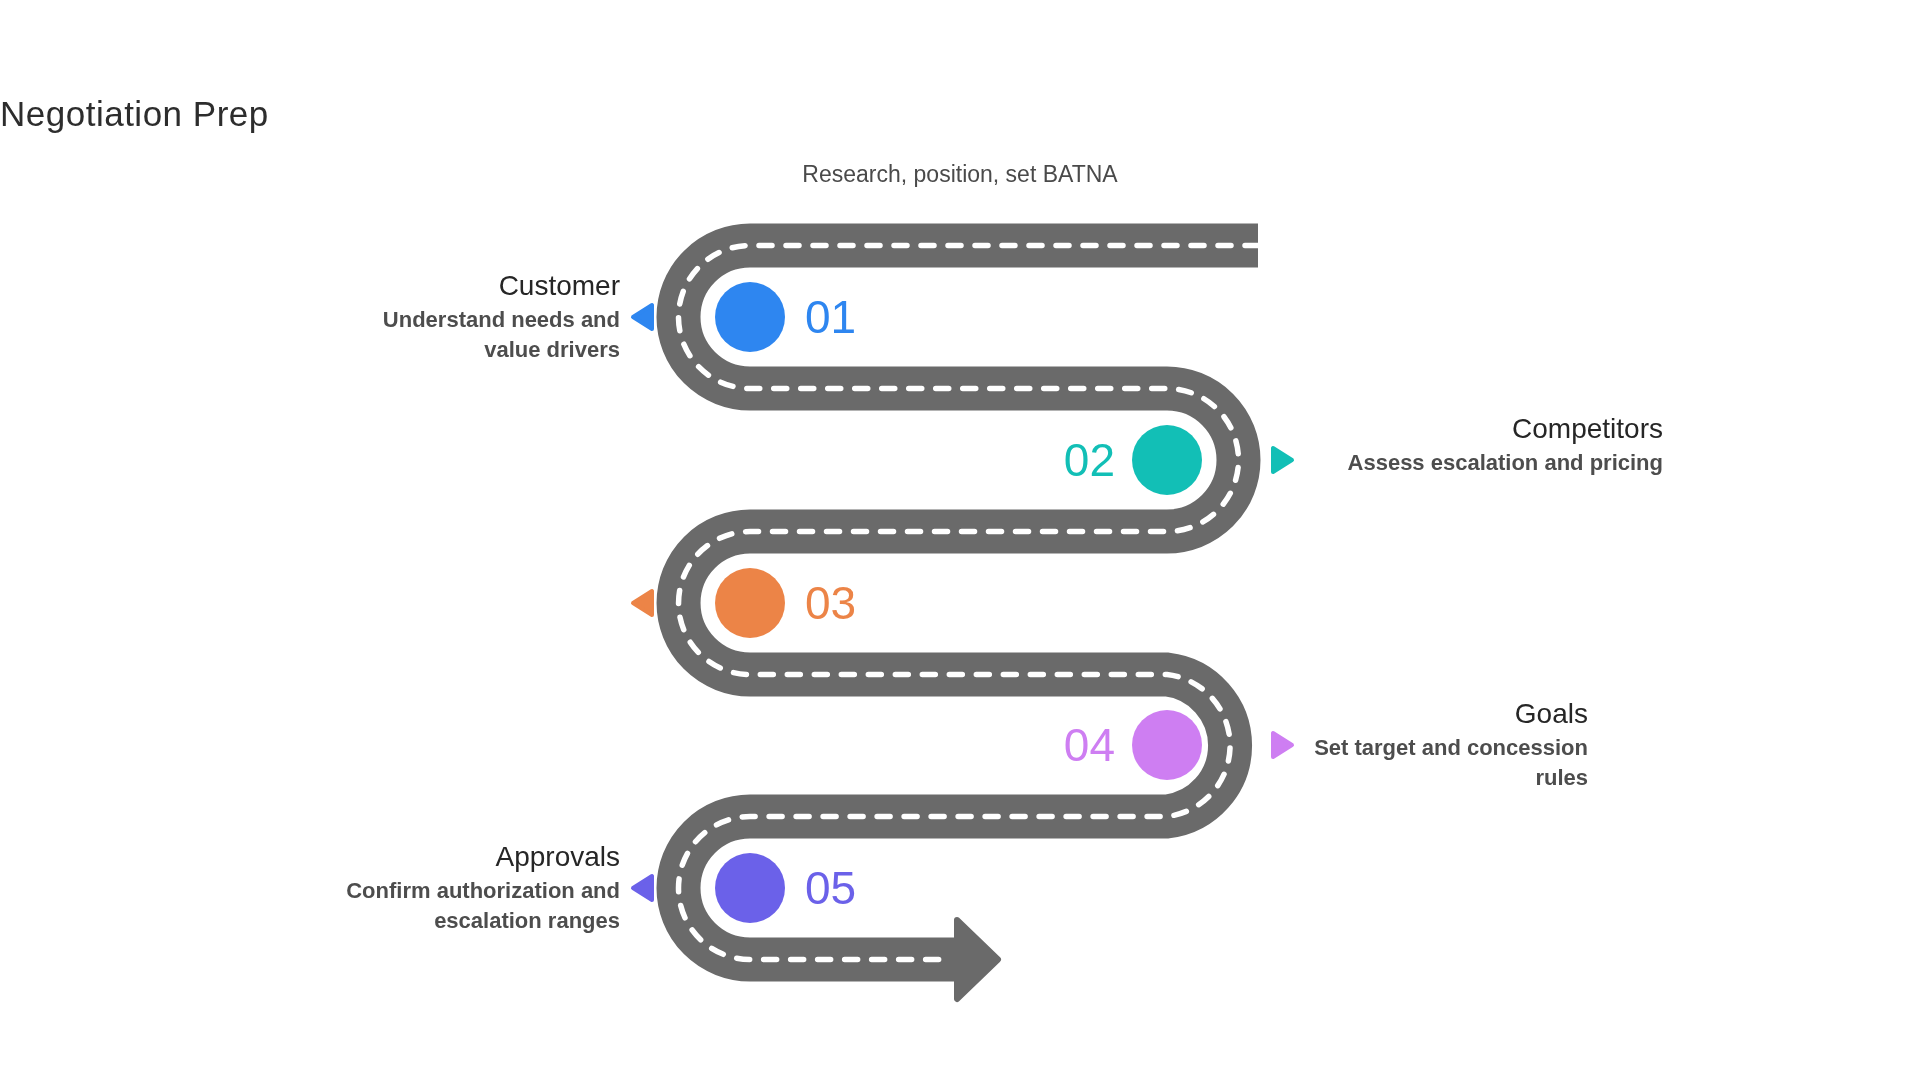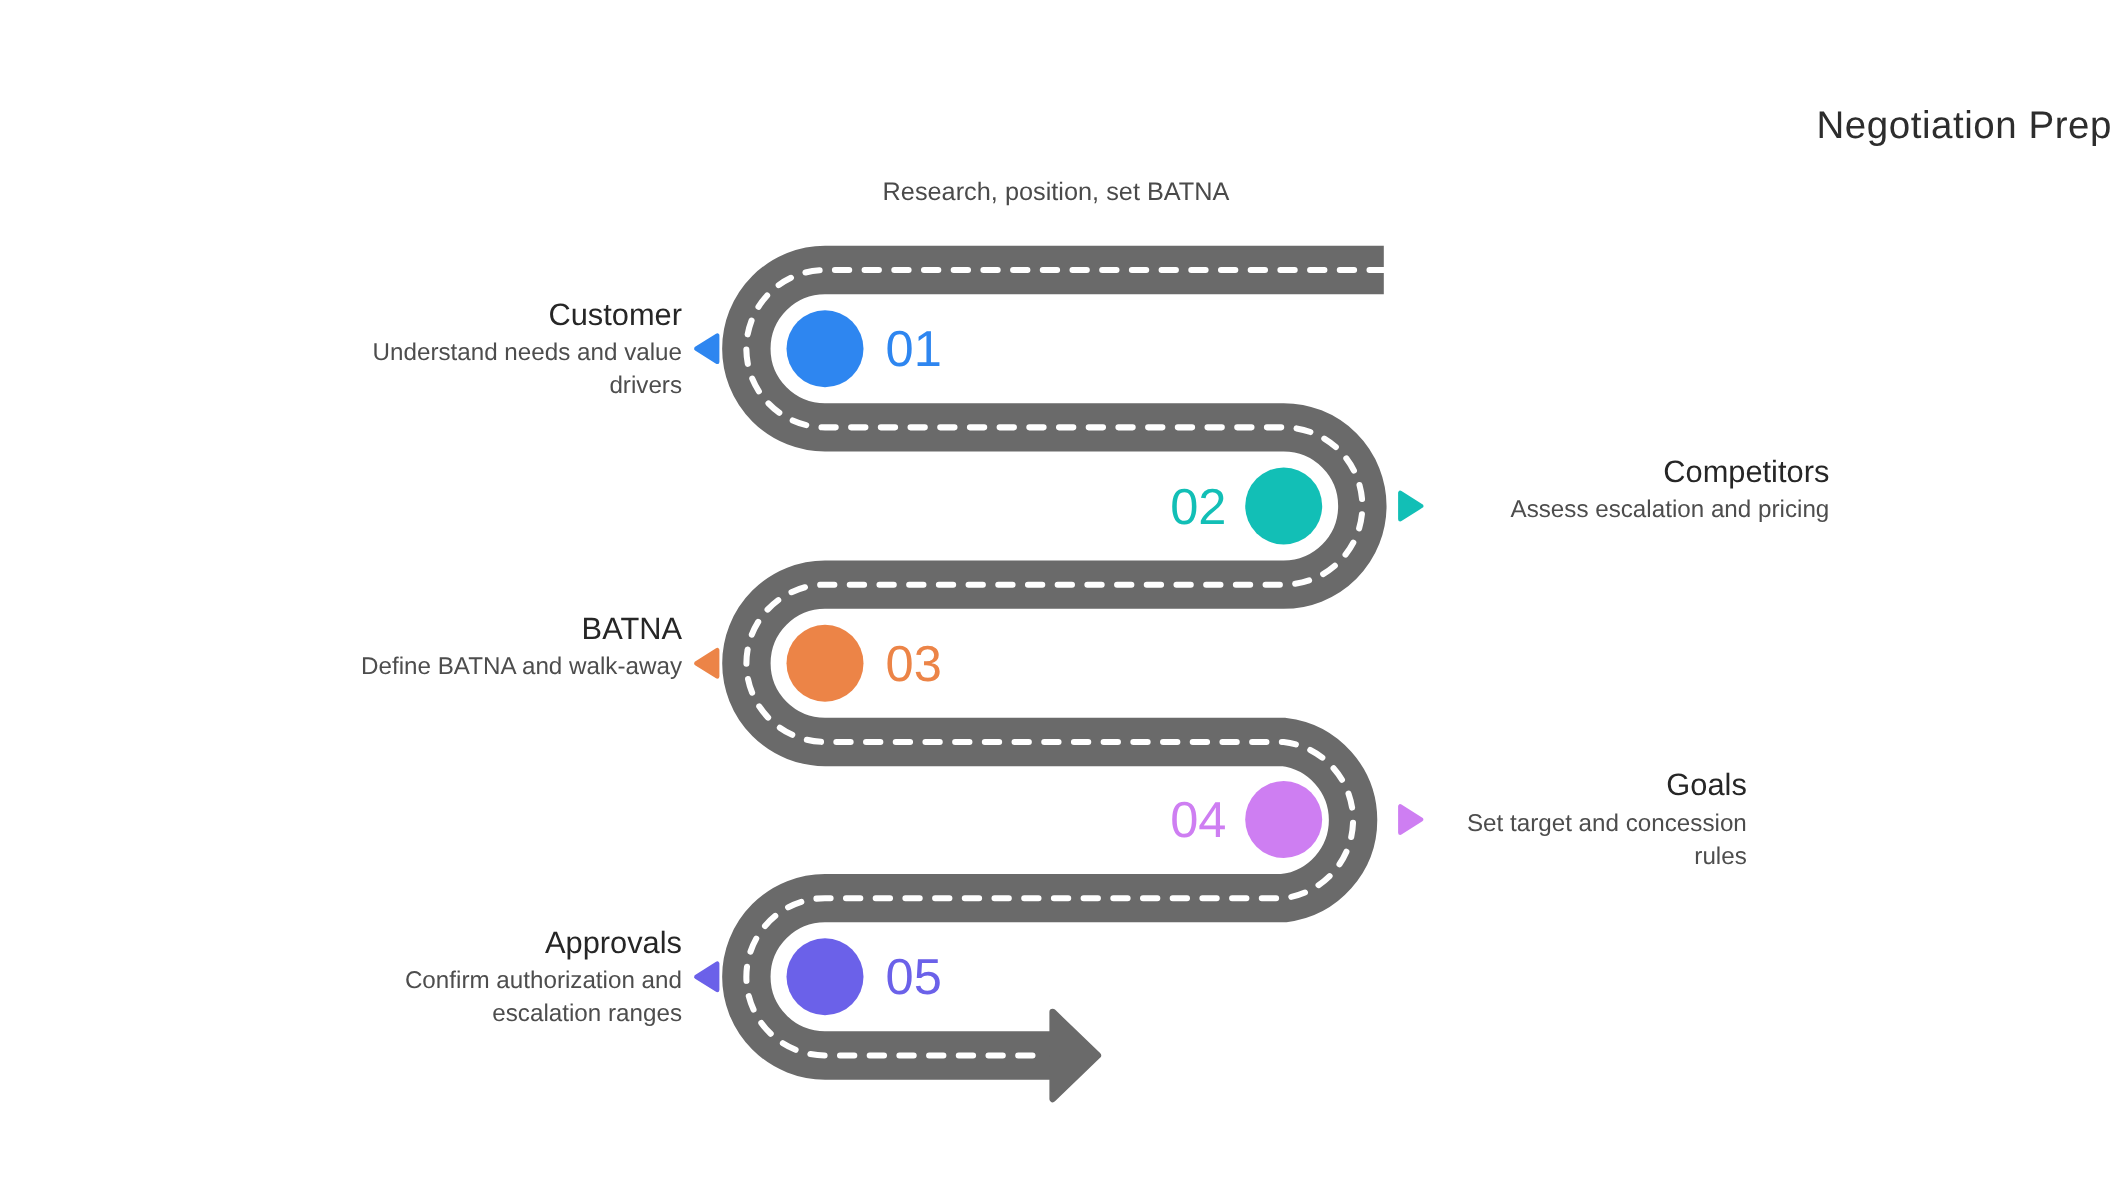--- a/index.html
+++ b/index.html
@@ -1,34 +1,34 @@
 <!DOCTYPE html>
 <html><head>
 <meta charset="utf-8">
 <style>
   html,body{margin:0;padding:0;background:#ffffff;}
   .canvas{
     position:relative;width:1920px;height:1080px;background:#ffffff;overflow:hidden;
     font-family:"Liberation Sans","DejaVu Sans",sans-serif;
   }
   .title{
-    position:absolute;top:90px;left:0;width:1920px;text-align:right;
+    position:absolute;top:90px;left:0;width:1920px;text-align:left;
     font-size:35px;line-height:48px;font-weight:500;color:#2d2d2d;letter-spacing:0.5px;
   }
   .subtitle{
     position:absolute;top:158px;left:0;width:1920px;text-align:center;
     font-size:23px;line-height:32px;font-weight:400;color:#4a4a4a;
   }
   .road-svg{position:absolute;left:0;top:0;}
   .step-number{font-size:46px;font-weight:400;}
   .label-block{position:absolute;}
   .label-block.side-left{text-align:right;}
   .label-block.side-right{text-align:right;}
   .step-heading{font-size:28px;line-height:34px;font-weight:400;color:#262626;}
-  .step-desc{font-size:22px;line-height:30px;margin-top:2px;font-weight:400;color:#4d4d4d;}
+  .step-desc{font-size:22px;line-height:30px;margin-top:2px;font-weight:700;color:#4d4d4d;}
   
   .lb-1{top:269px;right:1300px;width:285px;}
   .lb-2{top:412px;left:1303px;width:360px;}
   .lb-3{top:555px;right:1300px;width:330px;}
   .lb-4{top:697px;left:1303px;width:285px;}
   .lb-5{top:840px;right:1300px;width:285px;}
 </style>
 </head>
 <body>
 
@@ -69,24 +69,20 @@
   <div class="label-block side-left lb-1">
     <div class="step-heading">Customer</div>
     <div class="step-desc">Understand needs and value drivers</div>
   </div>
 
   <div class="label-block side-right lb-2">
     <div class="step-heading">Competitors</div>
     <div class="step-desc">Assess escalation and pricing</div>
   </div>
 
-  <div class="label-block side-left lb-3">
-    <div class="step-heading">BATNA</div>
-    <div class="step-desc">Define BATNA and walk-away</div>
-  </div>
 
   <div class="label-block side-right lb-4">
     <div class="step-heading">Goals</div>
     <div class="step-desc">Set target and concession rules</div>
   </div>
 
   <div class="label-block side-left lb-5">
     <div class="step-heading">Approvals</div>
     <div class="step-desc">Confirm authorization and escalation ranges</div>
   </div>

